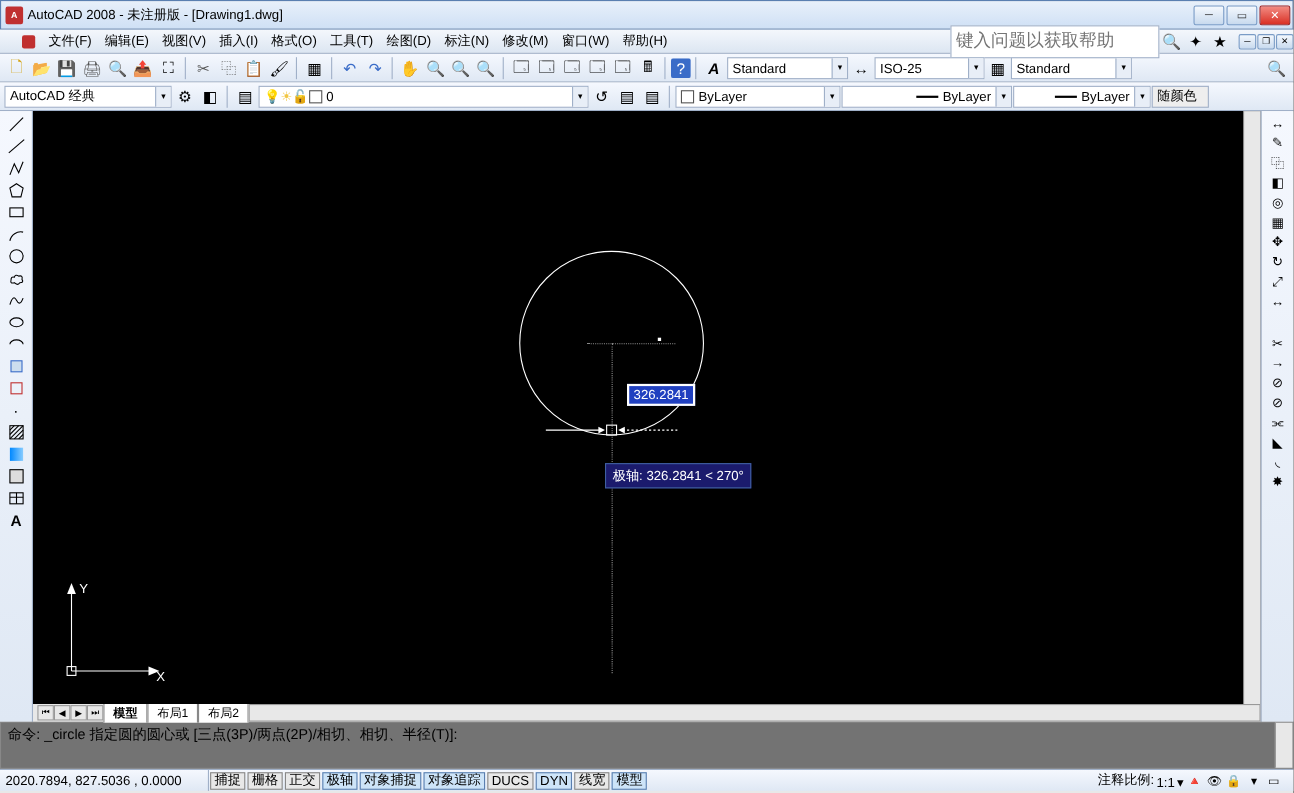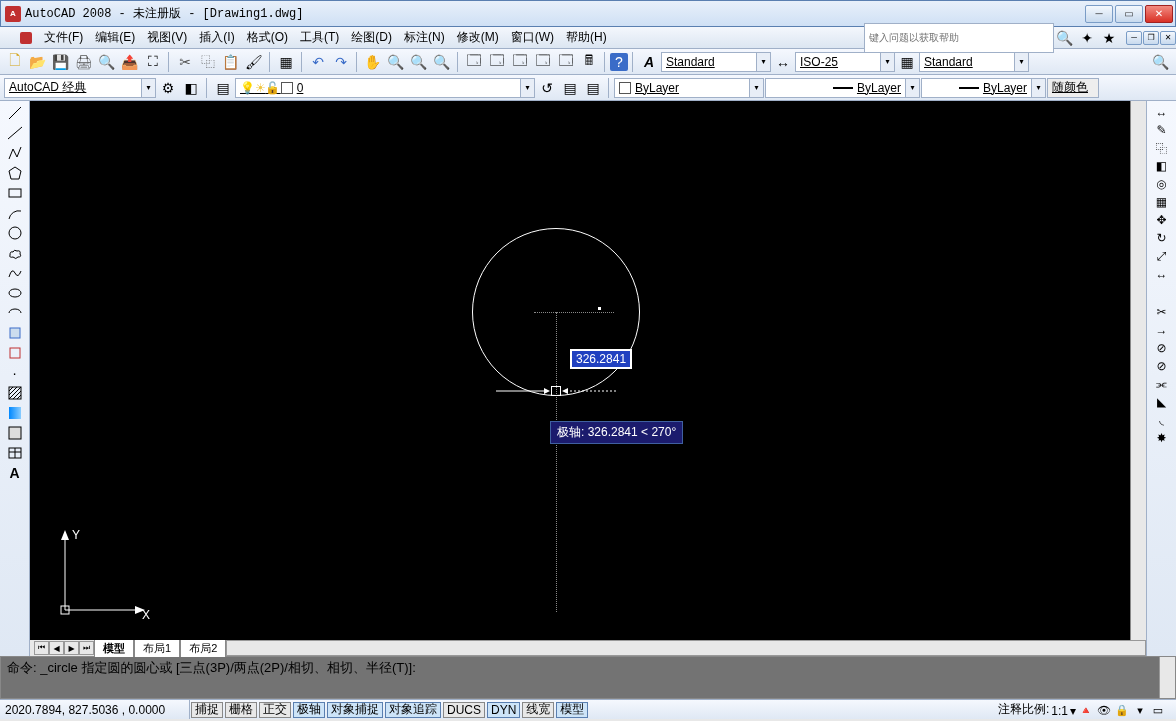--- a/index.html
+++ b/index.html
@@ -1,39 +1,39 @@
 <!DOCTYPE html>
 <html><head>
 <meta charset="utf-8">
 <style>
 * { box-sizing: border-box; margin: 0; padding: 0; font-family: "Microsoft YaHei", SimSun, Arial, sans-serif; }
 body { width: 1176px; height: 721px; background: #e8e8e8; overflow: hidden; font-size: 12px; }
 
 
 .titlebar { height: 27px; background: linear-gradient(#e8f0fa, #cfe0f5); border: 1px solid #5a7fb0; display: flex; align-items: center; padding-left: 4px; }
 .titlebar .appicon { width: 16px; height: 16px; margin-right: 4px; background: #c03030; border-radius: 2px; display:flex; align-items:center; justify-content:center; color:#fff; font-size:8px; font-weight:bold;}
-.titlebar .title { flex: 1; font-size: 12px; color: #000; font-family: Liberation Mono, monospace; }
+.titlebar .title { flex: 1; font-size: 12px; color: #000; }
 .win-btns { display: flex; gap: 2px; margin-right: 2px;}
 .win-btn { width: 28px; height: 18px; background: linear-gradient(#f4f8fd,#c8daee); border: 1px solid #7a9cc6; border-radius: 2px; display:flex; align-items:center; justify-content:center; font-size:10px; color:#333;}
 .win-btn.close { background: linear-gradient(#f28b82,#d93025); color:#fff; border-color:#a02020;}
 
 
 .menubar { height: 22px; background: linear-gradient(#f4f7fc,#dce6f2); border-bottom: 1px solid #a0b0c8; display: flex; align-items: center; padding-left: 20px; }
 .mini-appicon { width:12px; height:12px; background:#c03030; border-radius:2px; margin-right:6px;}
 .menubar .mitem { padding: 2px 6px; font-size: 12px; cursor: default; }
 .menubar .spacer { flex:1; }
-.help-search { width: 190px; height: 30px; border: 1px solid #a0b0c8; background:#fff; padding: 0 4px; font-size:10px; color:#555;}
+.help-search { width: 190px; height: 30px; border: 1px solid #a0b0c8; background:#fff; padding: 0 4px; font-size:16px; color:#555;}
 .inner-win-btns { display:flex; margin-left:6px; gap:1px;}
 .inner-win-btn { width:16px; height:14px; background: linear-gradient(#f4f8fd,#c8daee); border:1px solid #7a9cc6; border-radius:2px; font-size:8px; display:flex; align-items:center; justify-content:center;}
 
 
 .toolbar-row { height: 26px; background: linear-gradient(#f5f8fe,#dfe8f4); border-bottom: 1px solid #a0b0c8; display: flex; align-items: center; padding: 0 4px; gap: 1px; }
 .tb-btn { width: 22px; height: 22px; display:flex; align-items:center; justify-content:center; border:1px solid transparent; border-radius:2px; cursor:default; font-size:14px;}
 .tb-sep { width: 2px; height: 20px; border-left: 1px solid #a0b0c8; margin: 0 3px; }
-.tb-combo { height: 20px; border: 1px solid #a0b0c8; background:#fff; display:flex; align-items:center; padding:0 4px; font-size:12px; position:relative;text-decoration:underline;}
+.tb-combo { height: 20px; border: 1px solid #a0b0c8; background:#fff; display:flex; align-items:center; padding:0 4px; font-size:12px; position:relative;}
 .tb-combo .drop { position:absolute; right:0; top:0; width:14px; height:100%; background:#e8eef7; border-left:1px solid #a0b0c8; display:flex; align-items:center; justify-content:center; font-size:8px;}
 .swatch { width:12px; height:12px; border:1px solid #555; background:#fff; margin-right:4px;}
 .lineswatch { width:20px; height:2px; background:#000; margin-right:4px;}
 
 
 .main-area { position:relative; height: 555px; display:flex; }
 .left-tools { width: 30px; background: linear-gradient(#f5f8fe,#dfe8f4); border-right:1px solid #a0b0c8; display:flex; flex-direction:column; align-items:center; padding-top:2px;}
 .left-tools .tb-btn { width:24px; height:20px; }
 .right-tools { width: 30px; background: linear-gradient(#f5f8fe,#dfe8f4); border-left:1px solid #a0b0c8; display:flex; flex-direction:column; align-items:center; padding-top:2px; gap:20px;}
 .right-tools .group { display:flex; flex-direction:column; gap:0px;}

